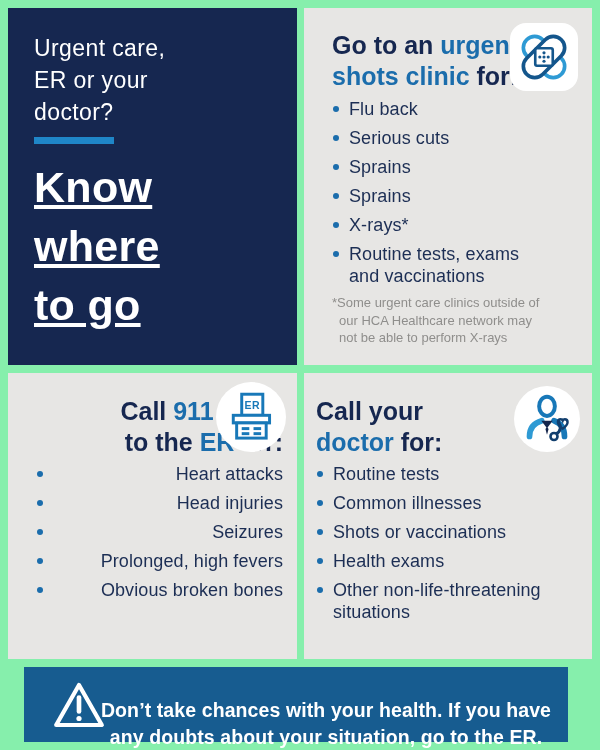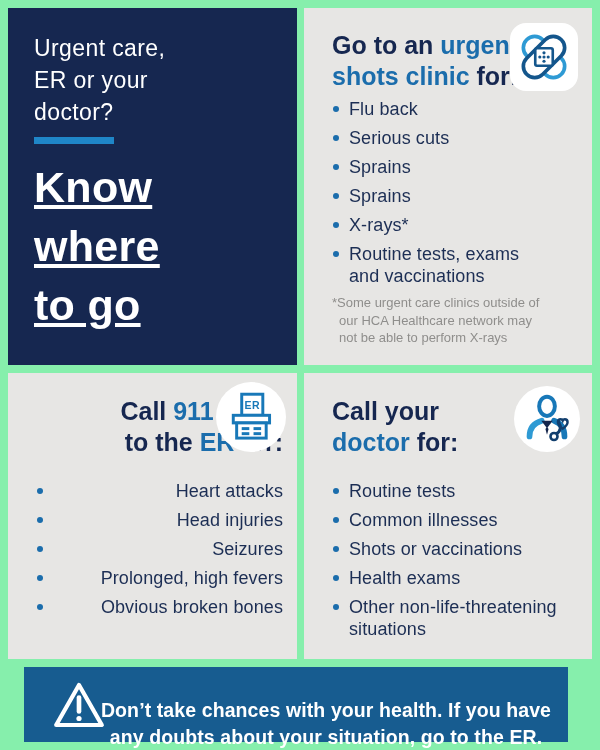--- a/index.html
+++ b/index.html
@@ -10,27 +10,27 @@
 
   
   .navy-panel{left:8px;top:8px;width:289px;height:357px;background:#162750;color:#fff;padding:24px 18px 0 26px;}
   .intro-question{font-size:23px;line-height:32px;font-weight:400;white-space:pre-line;letter-spacing:0.4px;}
   .divider{width:80px;height:7px;background:#1F86C8;margin-top:9px;}
   .intro-title{font-size:43px;line-height:59px;font-weight:bold;white-space:pre-line;margin-top:14px;letter-spacing:0.3px;text-decoration:underline;}
 
   
   .panel-urgent{left:304px;top:8px;width:288px;height:357px;padding:22px 14px 0 28px;}
   .panel-er{left:8px;top:373px;width:289px;height:286px;padding:23px 14px 0 28px;text-align:right;}
-  .panel-doctor{left:304px;top:373px;width:288px;height:286px;padding:23px 14px 0 28px;}
+  .panel-doctor{left:304px;top:373px;width:288px;height:286px;padding:23px 14px 0 12px;}
 
   .heading{font-size:25px;line-height:31px;font-weight:bold;color:#162750;white-space:nowrap;margin:0;}
   .heading .hl{color:#1B6DAC;}
 
   ul.bullets{list-style:none;margin:6px 0 0 0;padding:0;}
-  .panel-er ul.bullets,.panel-doctor ul.bullets{margin-top:22px;}
+  .panel-er ul.bullets,.panel-doctor ul.bullets{margin-top:5px;}
   ul.bullets li{position:relative;padding-left:17px;margin-bottom:7px;font-size:18px;line-height:22px;color:#1C2E54;letter-spacing:0.1px;}
   ul.bullets li::before{content:"";position:absolute;left:1px;top:8px;width:6px;height:6px;border-radius:50%;background:#1B6DAC;}
   ul.bullets li span{white-space:pre-line;}
 
   .footnote{padding-left:7px;text-indent:-7px;font-size:13px;line-height:17.5px;color:#8F8E8C;white-space:pre-line;}
 
   
   .icon-square{position:absolute;right:14px;top:15px;width:68px;height:68px;background:#fff;border-radius:16px;display:flex;align-items:center;justify-content:center;}
   .icon-circle{position:absolute;right:11px;top:9px;width:70px;height:70px;background:#fff;border-radius:50%;display:flex;align-items:center;justify-content:center;}
   .panel-doctor .icon-circle{right:12px;top:13px;width:66px;height:66px;}

